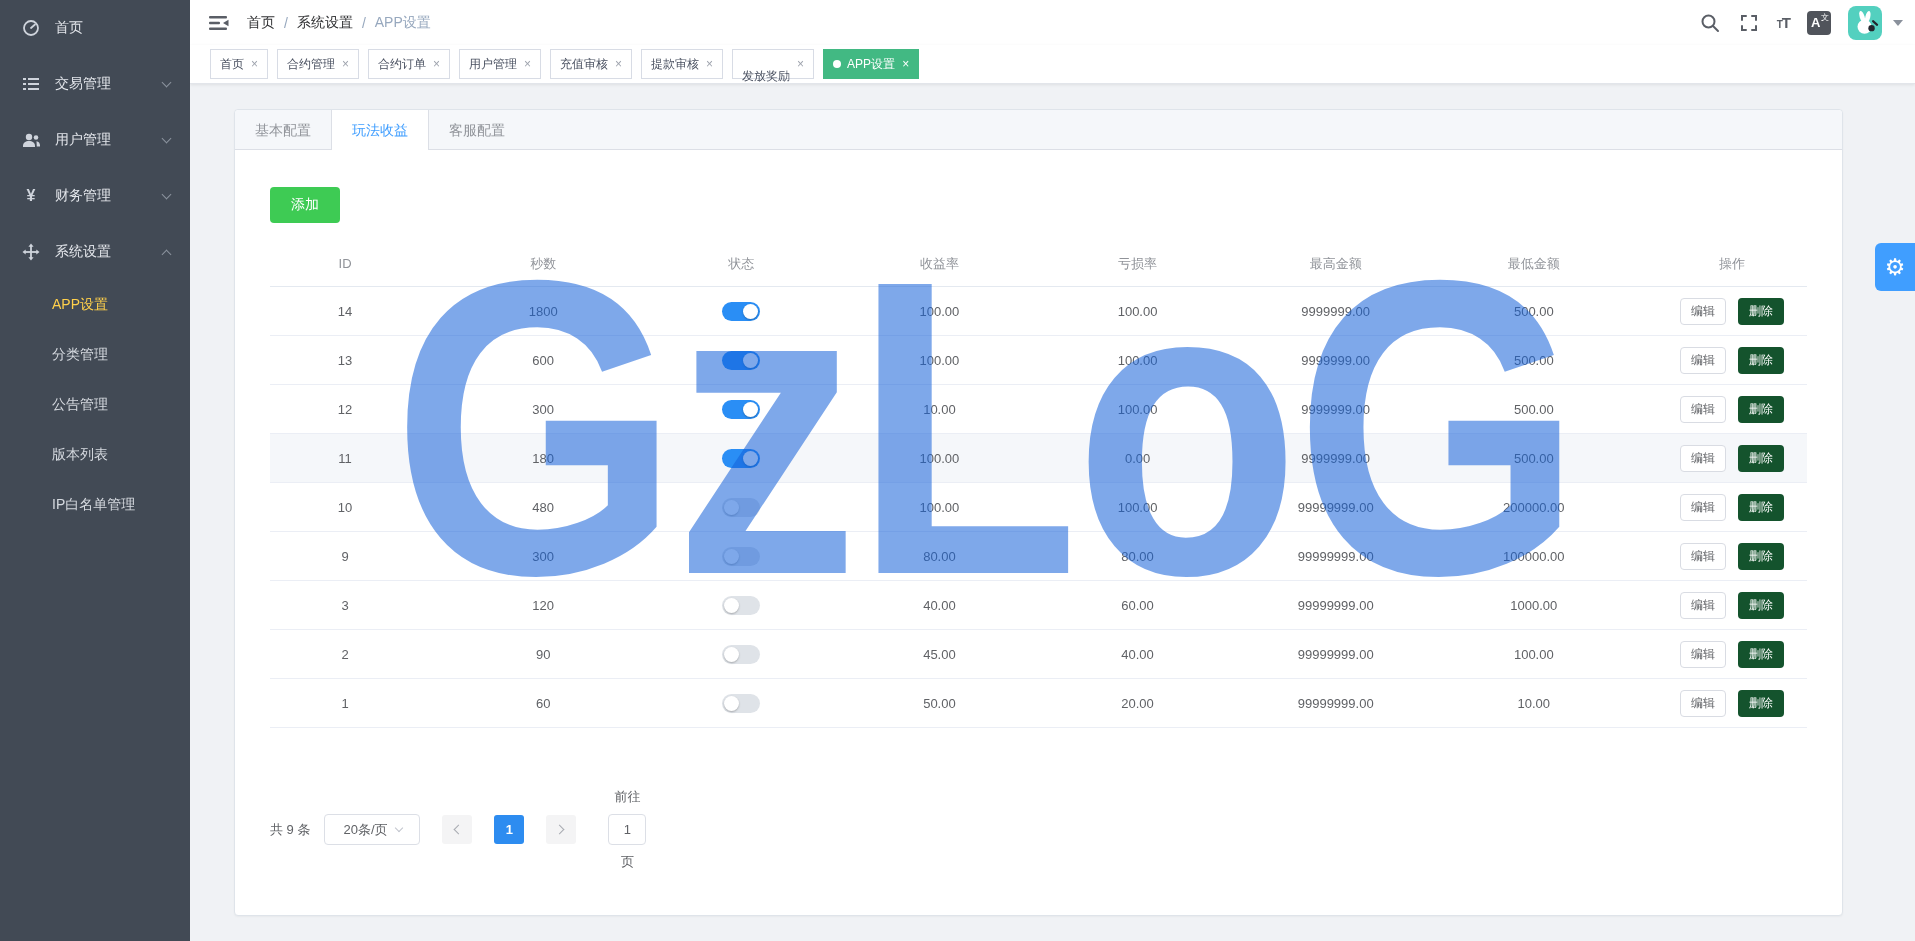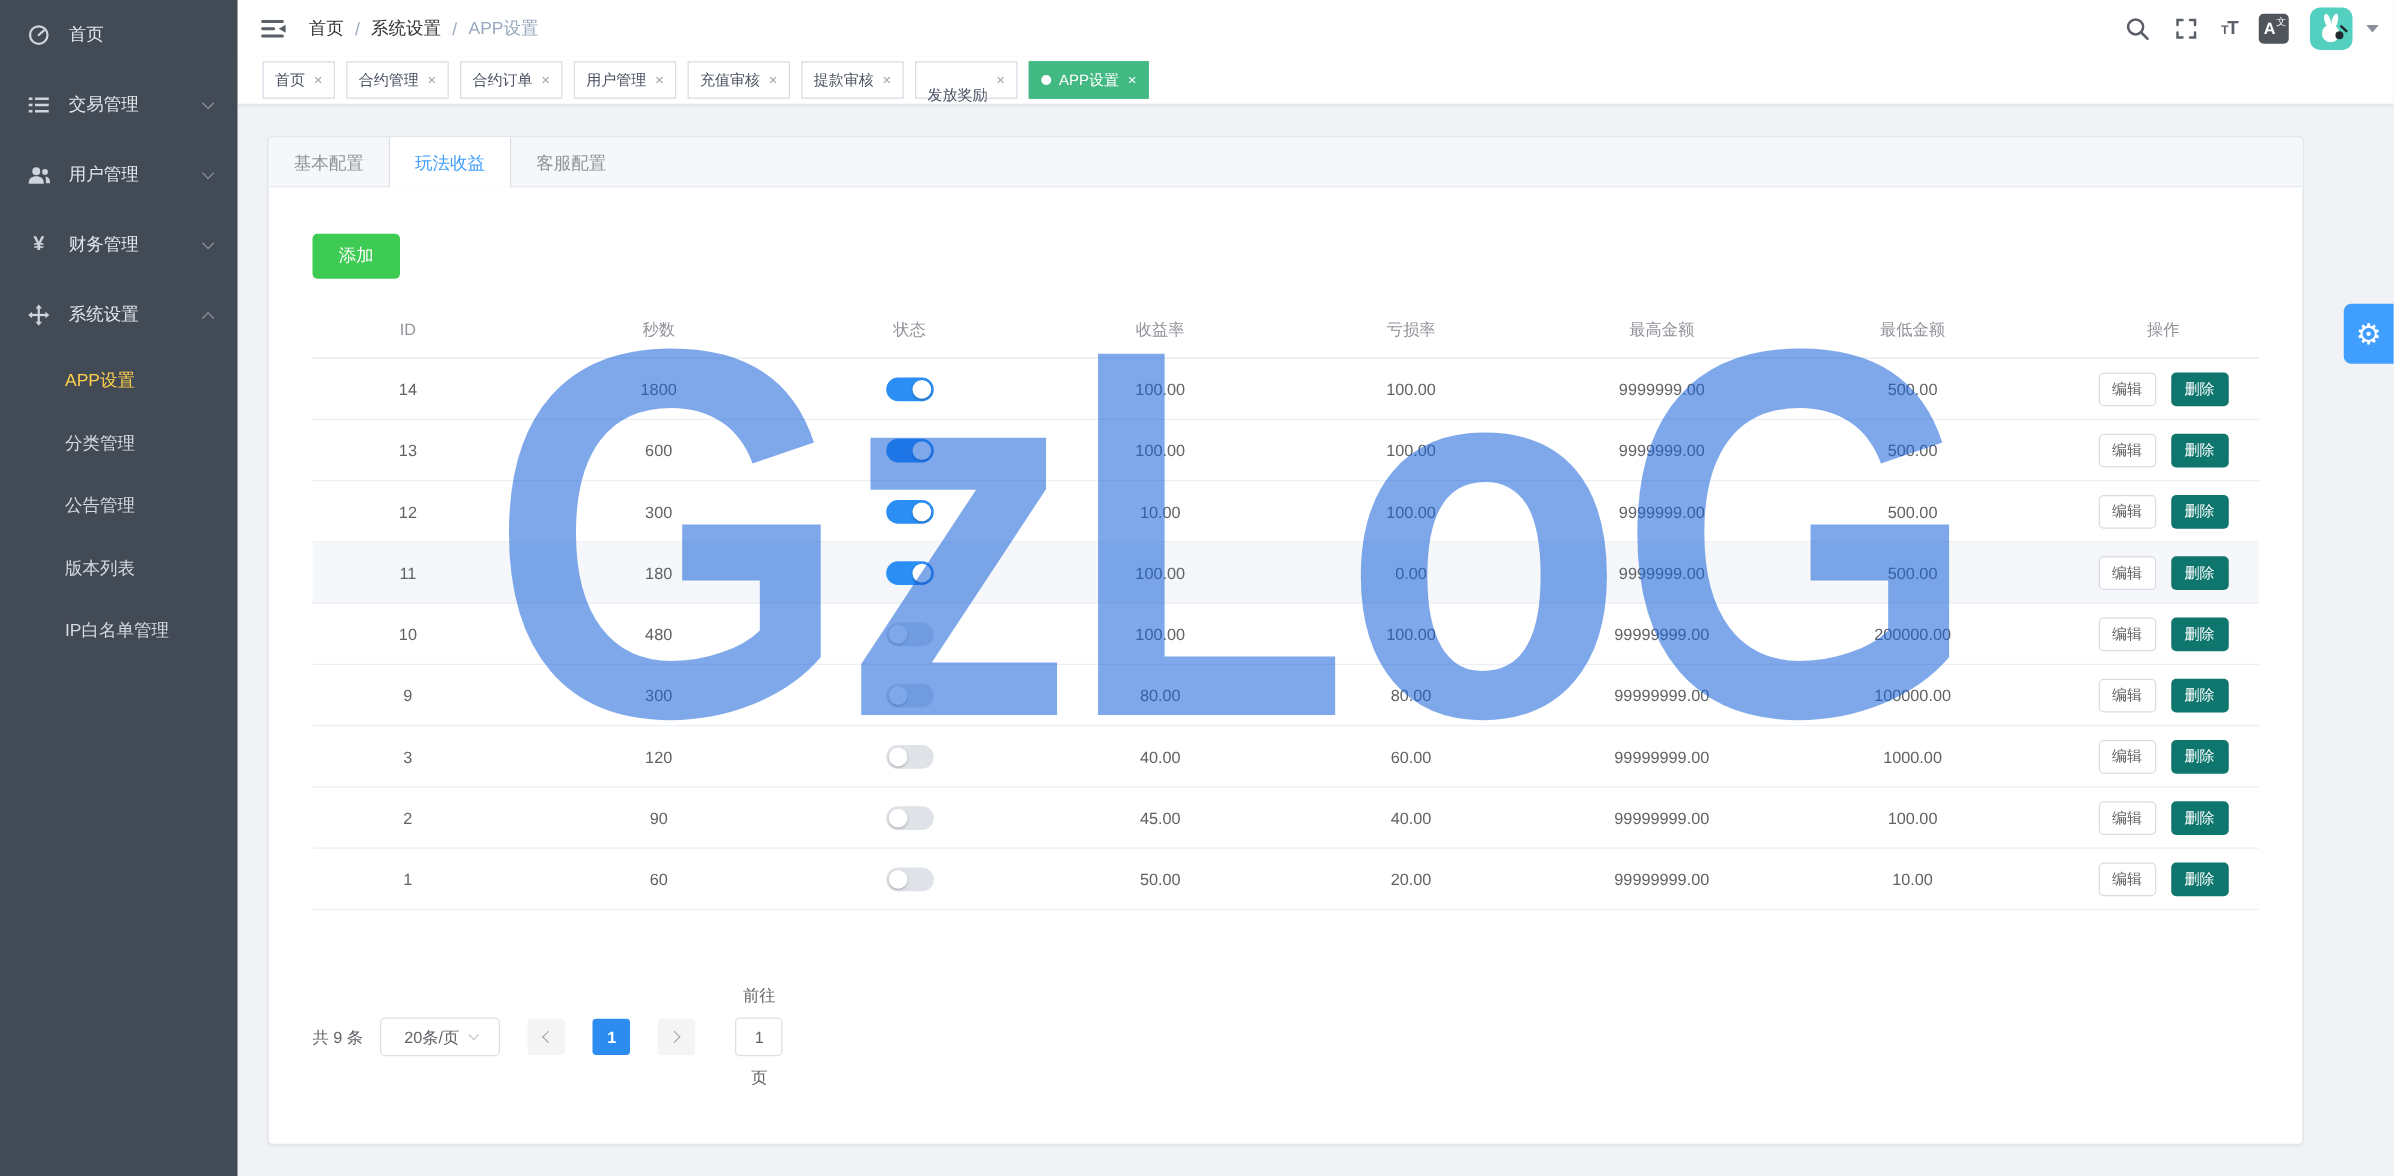--- a/index.html
+++ b/index.html
@@ -35,41 +35,41 @@
 
   
   .tagbar { height:39px; background:#fff; border-bottom:1px solid #e2e5ea; box-shadow:0 1px 3px rgba(0,0,0,.08); display:flex; align-items:center; padding-left:20px; gap:9px; position:relative; z-index:2; }
   .tag { height:30px; display:inline-flex; align-items:center; padding:0 9px; background:#fff; border:1px solid #d8dce5; font-size:12px; color:#495060; cursor:pointer; white-space:nowrap; }
   .tag .x { margin-left:7px; font-size:12px; color:#9ea3ad; line-height:1; }
   .tag.active { background:#42b983; border-color:#42b983; color:#fff; }
   .tag.active .dot { width:8px; height:8px; border-radius:50%; background:#fff; margin-right:6px; }
   .tag.active .x { color:#fff; }
 
   
-  .content { padding:25px 72px 0 24px; }
+  .content { padding:25px 72px 0 44px; }
   .card { position:relative; background:#fff; border:1px solid #dfe4ea; border-radius:4px; height:807px; box-shadow:0 1px 2px rgba(0,0,0,.04); }
   .tabs-header { height:40px; background:#f5f7fa; border-bottom:1px solid #dcdfe6; display:flex; border-radius:4px 4px 0 0; }
   .tab { height:40px; line-height:40px; padding:0 20px; font-size:14px; color:#909399; cursor:pointer; }
   .tab.active { background:#fff; color:#409eff; border-left:1px solid #dcdfe6; border-right:1px solid #dcdfe6; margin-bottom:-1px; }
   .card-body { padding:37px 35px 0 35px; }
   .btn-add { width:70px; height:36px; background:#3ecb54; border:none; border-radius:4px; color:#fff; font-size:14px; cursor:pointer; font-family:inherit; }
 
   
   .table { width:100%; margin-top:18px; }
   .thead, .trow { display:grid; grid-template-columns:repeat(8,1fr); align-items:center; text-align:center;gap:48px; }
   .thead { height:46px; border-bottom:1px solid #e4e9f0; color:#909399; font-size:13px; }
   .trow { height:49px; border-bottom:1px solid #ebeef5; color:#606266; font-size:13px; }
   .trow.hl { background:#f5f7fa; }
   .switch { width:38px; height:19px; border-radius:10px; background:#dfe3e8; position:relative; display:inline-block; cursor:pointer; vertical-align:middle; }
   .switch::after { content:''; position:absolute; width:15px; height:15px; border-radius:50%; background:#fff; top:2px; left:2px; box-shadow:0 1px 2px rgba(0,0,0,.25); }
   .switch.on { background:#2a8ef5; }
   .switch.on::after { left:auto; right:2px; }
   .ops { display:flex; gap:12px; justify-content:center; }
   .btn-edit { min-width:46px; height:27px; background:#fff; border:1px solid #d9dce3; border-radius:4px; color:#606266; font-size:12px; cursor:pointer; font-family:inherit; }
-  .btn-del { min-width:46px; height:27px; background:#0f766e; border:none; border-radius:4px; color:#fff; font-size:12px; cursor:pointer; font-family:inherit; }
+  .btn-del { min-width:46px; height:27px; background:#14532d; border:none; border-radius:4px; color:#fff; font-size:12px; cursor:pointer; font-family:inherit; }
 
   
   .pagination { margin-top:60px; display:flex; align-items:center; font-size:13px; color:#606266; gap:10px; }
   .pg-total { margin-right:4px; }
   .pg-select { width:96px; height:31px; border:1px solid #dcdfe6; border-radius:4px; display:flex; align-items:center; justify-content:center; gap:8px; color:#606266; cursor:pointer; background:#fff; }
   .pg-select .chev { width:6px; height:6px; border-right:1.4px solid #c0c4cc; border-bottom:1.4px solid #c0c4cc; transform:rotate(45deg); margin-top:-3px; }
   .pg-btn { width:30px; height:29px; background:#f4f4f5; border-radius:3px; display:flex; align-items:center; justify-content:center; cursor:pointer; margin-left:12px; }
   .pg-btn .chev { width:7px; height:7px; border-right:1.6px solid #a8abb2; border-bottom:1.6px solid #a8abb2; }
   .pg-btn .chev.left { transform:rotate(135deg); margin-left:3px; }
   .pg-btn .chev.right { transform:rotate(-45deg); margin-right:3px; }

